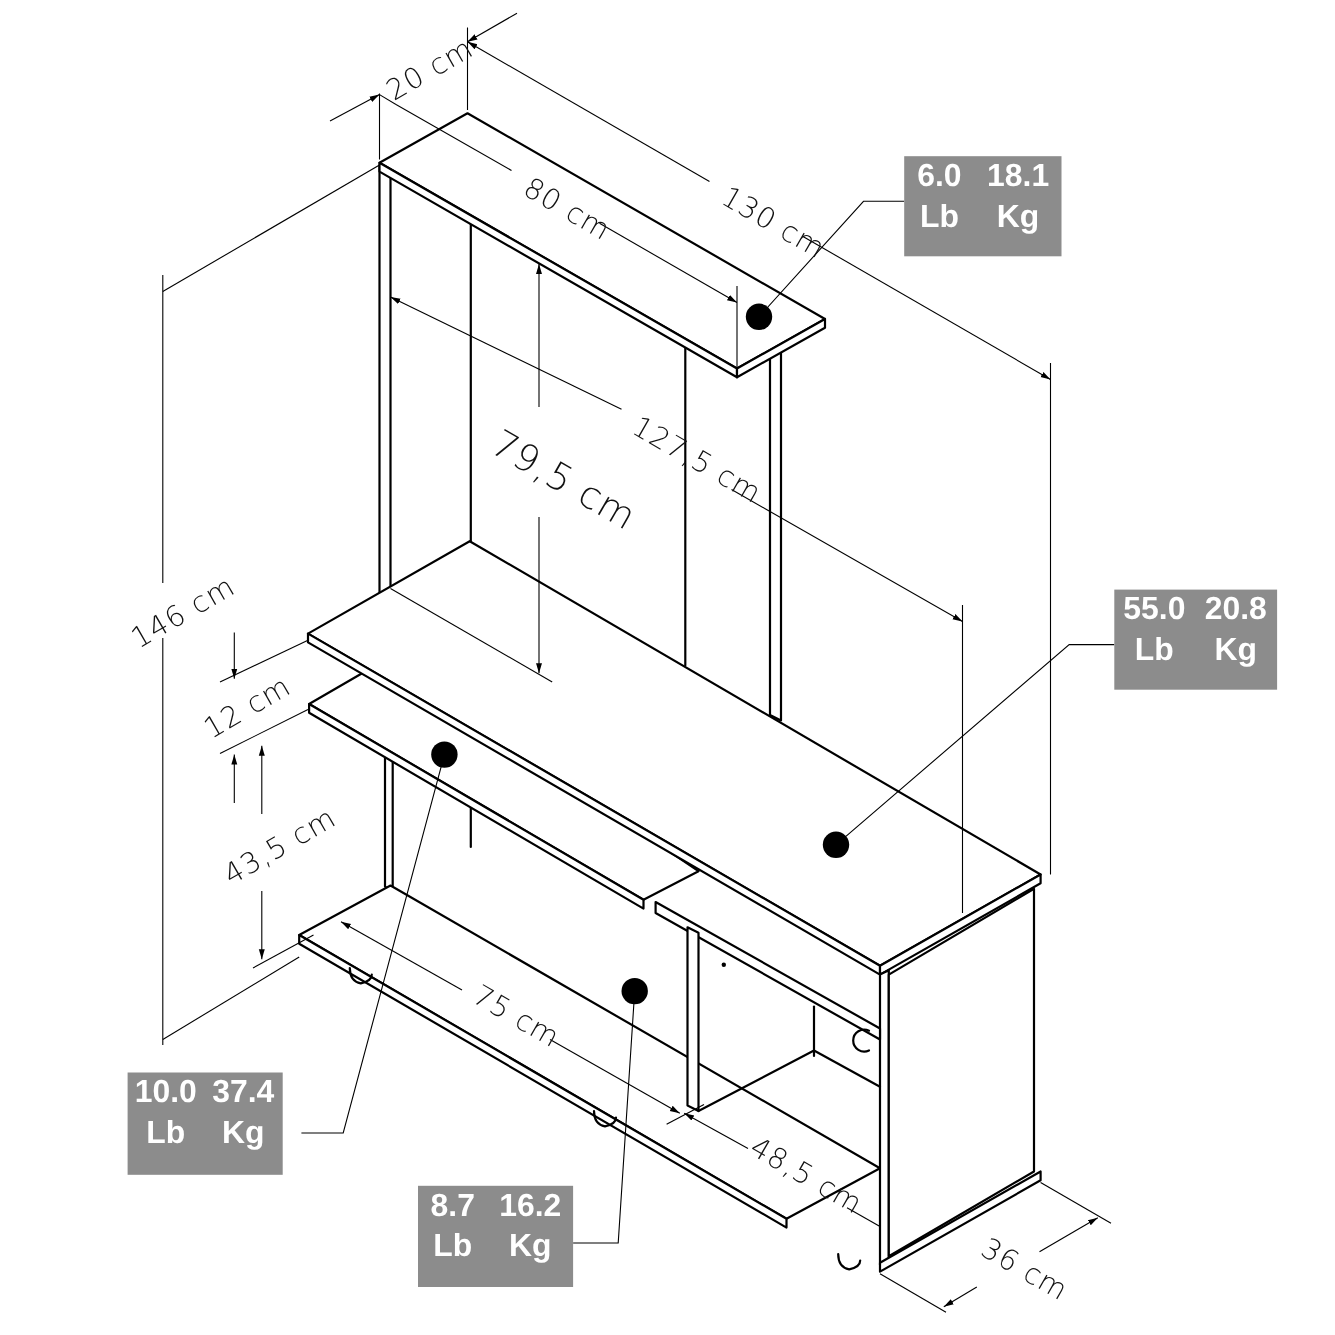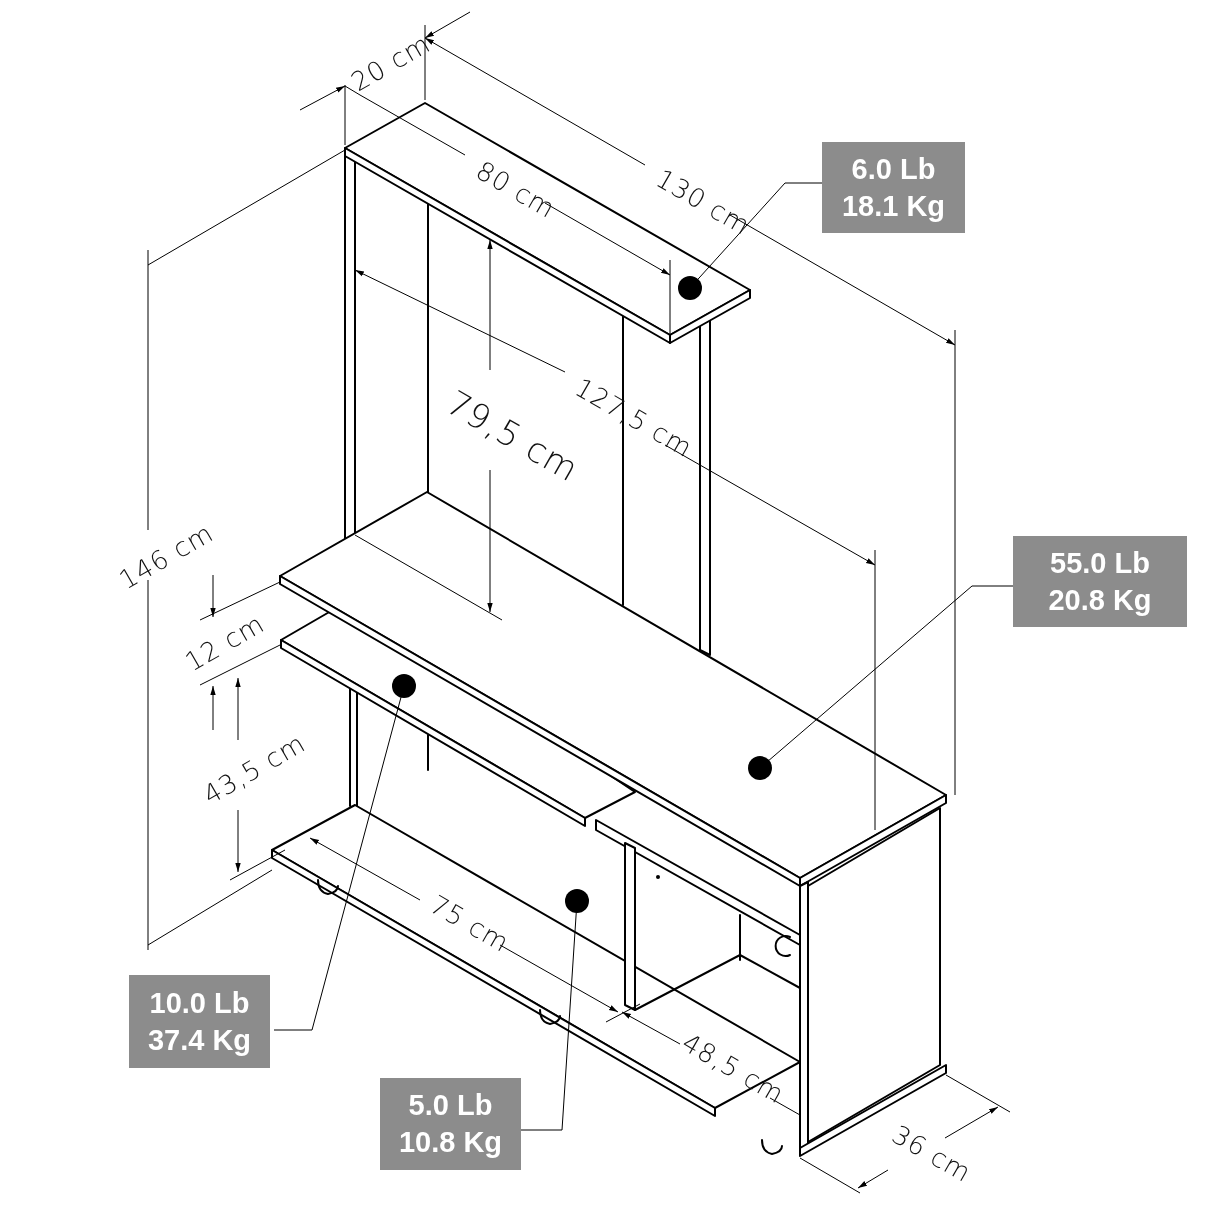--- a/index.html
+++ b/index.html
@@ -2,21 +2,21 @@
 <html><head>
 <meta charset="utf-8">
 <style>
   html, body { margin: 0; padding: 0; background: #ffffff; }
   body { width: 1214px; height: 1214px; position: relative; overflow: hidden; font-family: "Liberation Sans", sans-serif; }
   svg.drawing { position: absolute; left: 0; top: 0; width: 1214px; height: 1214px; }
   .ln { stroke: #000; fill: none; stroke-width: 2; stroke-linejoin: round; stroke-linecap: round; }
   .thin { stroke: #000; fill: none; stroke-width: 1; }
   .panel { stroke: #000; fill: #fff; stroke-width: 2; stroke-linejoin: round; }
   .dimtxt { font-family: "DejaVu Sans", sans-serif; font-size: 26px; fill: #111; font-weight: 300; letter-spacing: 1px; }
-  .wbox { position: absolute; background: #8c8c8c; color: #ffffff; font-weight: bold; font-family: "Liberation Sans", sans-serif; font-size: 29px; line-height: 37px; text-align: center; display: flex; flex-direction: column; justify-content: center; }
+  .wbox { position: absolute; background: #8c8c8c; color: #ffffff; font-weight: bold; font-family: "Liberation Sans", sans-serif; font-size: 29px; line-height: 37px; text-align: center; display: flex; flex-direction: row; justify-content: center; }
 </style>
 </head>
 <body>
 
 <svg class="drawing" viewBox="0 0 1214 1214" xmlns="http://www.w3.org/2000/svg">
   <defs>
     <marker id="arr" viewBox="0 0 10 10" refX="10" refY="5" markerWidth="9" markerHeight="9" orient="auto-start-reverse" markerUnits="userSpaceOnUse">
       <path d="M0,2 L10,5 L0,8 z" fill="#000"></path>
     </marker>
   </defs>
@@ -141,24 +141,24 @@
   <text class="dimtxt" transform="translate(210,805) rotate(-30)">43,5 cm</text>
   <text class="dimtxt" transform="translate(428,910) rotate(30)">75 cm</text>
   <text class="dimtxt" transform="translate(680,1048) rotate(30)">48,5 cm</text>
   <text class="dimtxt" transform="translate(890,1140) rotate(30)">36 cm</text>
 </svg>
 
 <div class="wbox" style="left:822px;top:142px;width:143px;height:91px;">
   <span>6.0 Lb</span>
   <span>18.1 Kg</span>
 </div>
-<div class="wbox" style="left:1013px;top:536px;width:174px;height:91px;">
+<div class="wbox" style="left:1013px;top:536px;width:148px;height:91px;">
   <span>55.0 Lb</span>
   <span>20.8 Kg</span>
 </div>
-<div class="wbox" style="left:129px;top:975px;width:141px;height:93px;text-align:center;">
+<div class="wbox" style="left:116px;top:975px;width:141px;height:93px;text-align:center;">
   <span>10.0 Lb</span>
   <span>37.4 Kg</span>
 </div>
 <div class="wbox" style="left:380px;top:1078px;width:141px;height:92px;">
-  <span>5.0 Lb</span>
-  <span>10.8 Kg</span>
+  <span>8.7 Lb</span>
+  <span>16.2 Kg</span>
 </div>
 
 </body></html>

